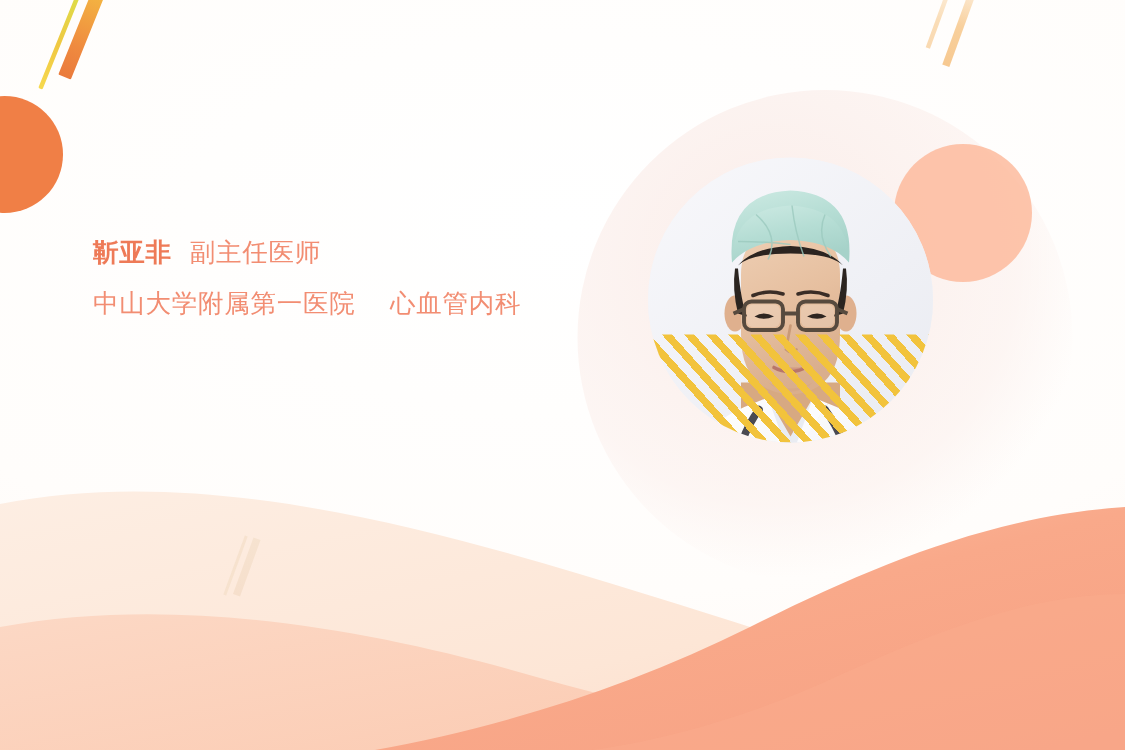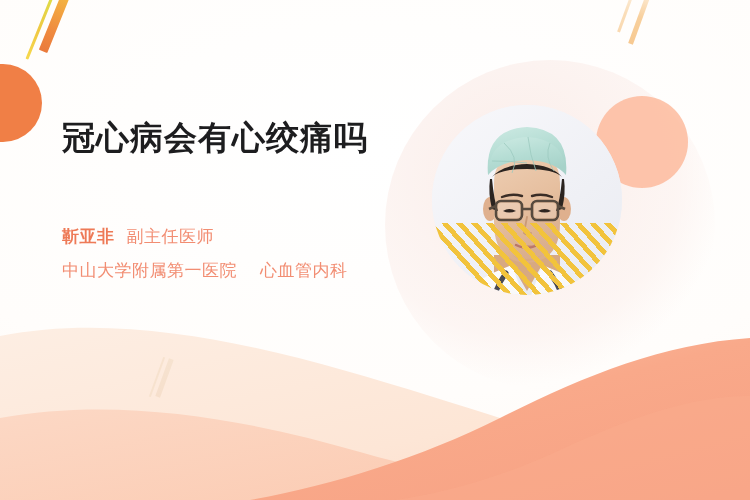--- a/index.html
+++ b/index.html
@@ -146,21 +146,21 @@
   .title{
     margin:0;
     font-size:33px;
     line-height:40px;
     font-weight:700;
     letter-spacing:1px;
     color:#1d1d1f;
     font-family:"Liberation Sans","DejaVu Sans",sans-serif;
   }
   .byline{
-    margin-top:64px;
+    margin-top:36px;
     font-size:17px;
     line-height:30px;
     color:#f0836b;
     letter-spacing:.5px;
     white-space:nowrap;
   }
   .byline .doc-name{
     font-weight:700;
     color:#ee7a57;
     margin-right:12px;
@@ -318,21 +318,20 @@
         </g>
       </svg>
     </div>
 
     <div class="stripe-wedge">
       <div class="fill"></div>
     </div>
   </div>
 
   <div class="text-block">
-    <h1 class="title">冠心病会有心绞痛吗</h1>
 
     <div class="byline">
       <span class="doc-name">靳亚非</span><span class="doc-rank">副主任医师</span>
     </div>
 
     <div class="affil">
       <span>中山大学附属第一医院</span><span class="dept">心血管内科</span>
     </div>
   </div>
 

